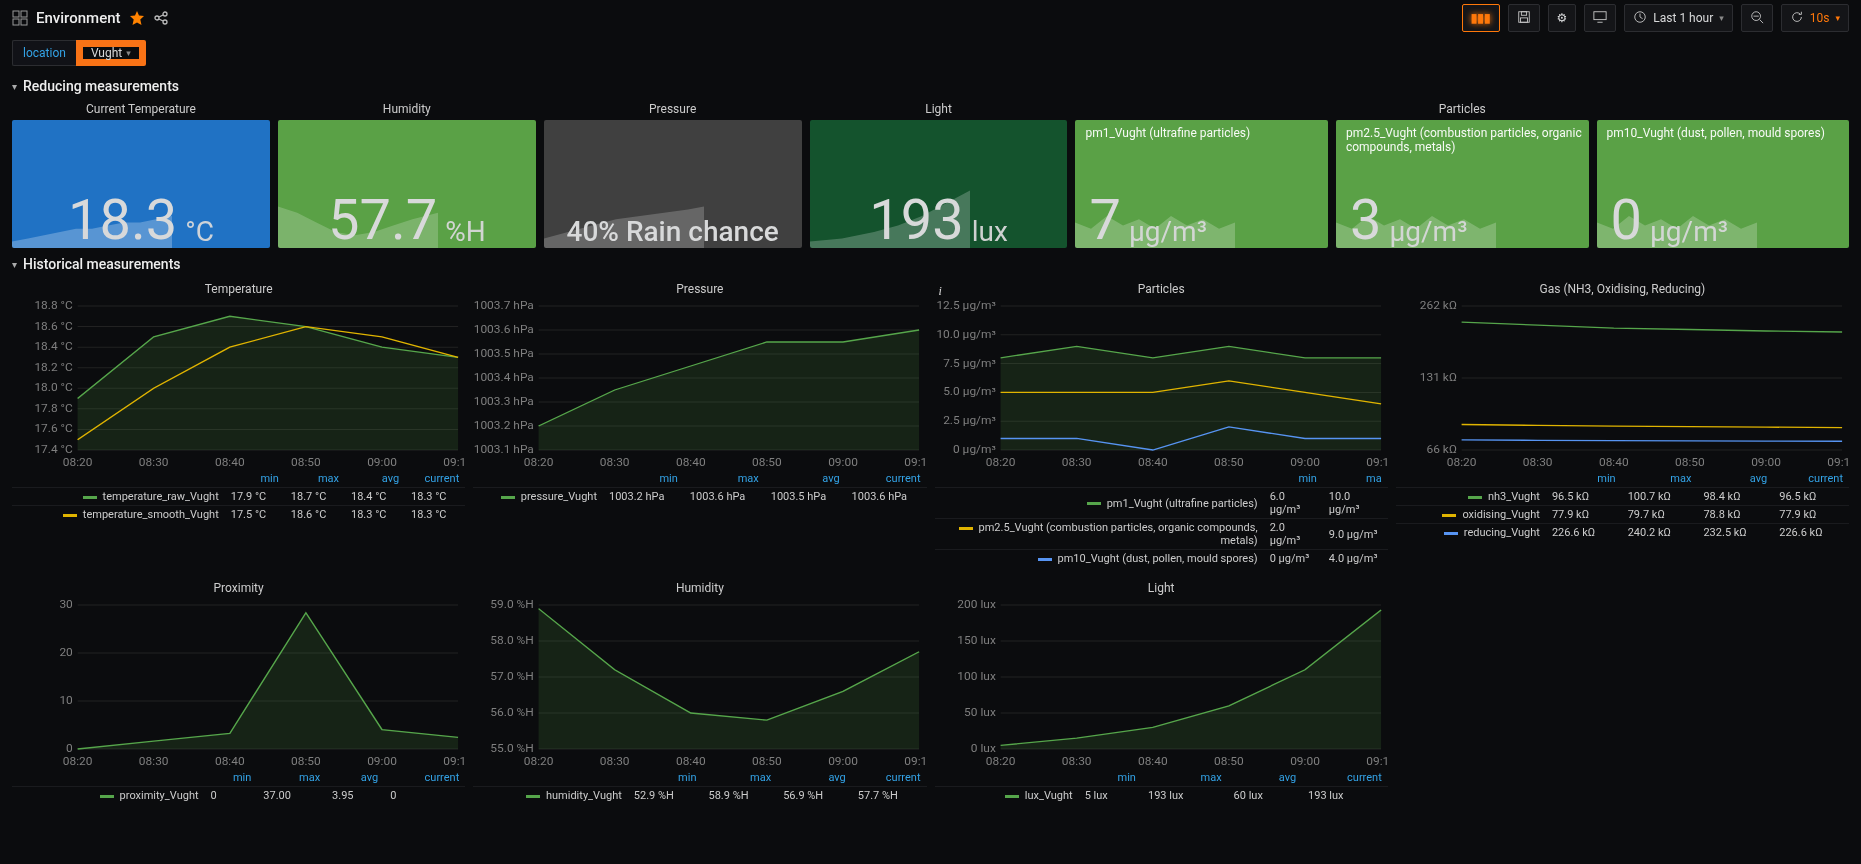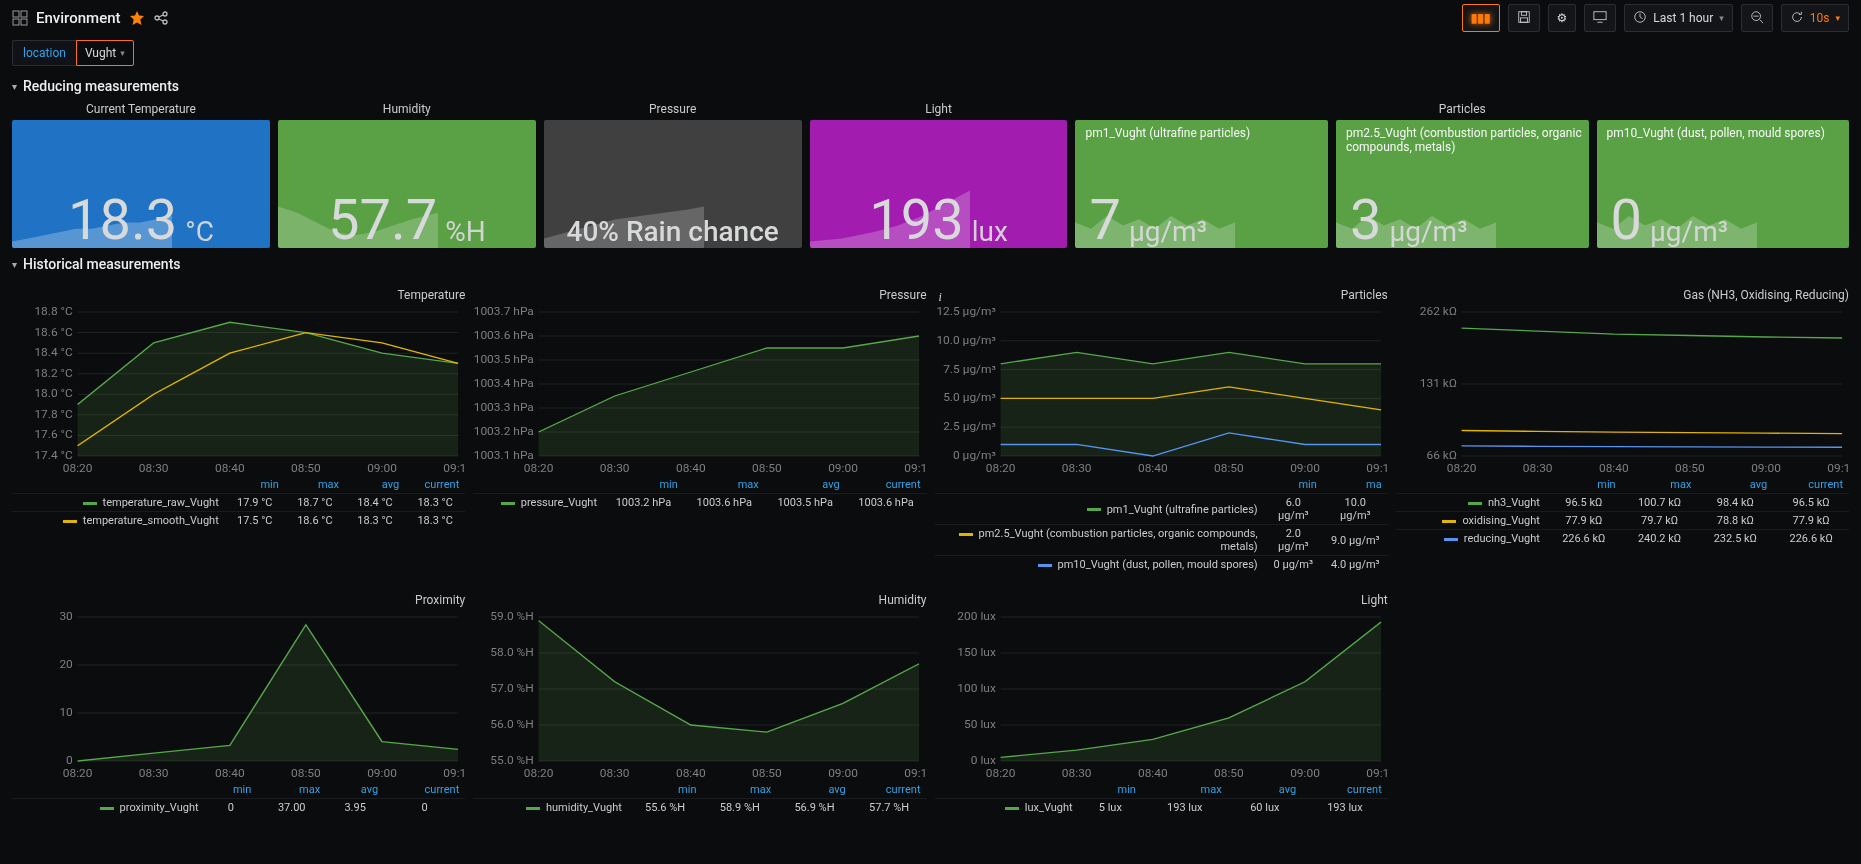--- a/index.html
+++ b/index.html
@@ -13,21 +13,21 @@
   .topnav .icon { color:#8e8e8e; display:inline-flex; }
   .topnav .star { color:#ff8300; }
   .btn { display:inline-flex; align-items:center; gap:6px; height:28px; padding:0 8px; border:1px solid #2c2d31; background:#141518; border-radius:2px; color:var(--text); cursor:pointer; }
   .btn.active-orange { border-color:#ff780a; }
   .btn .glow { color:#ff780a; font-weight:bold; text-shadow:0 0 6px #ff780a; }
   .orange-text { color:#ff780a; }
 
   
   .varbar { display:flex; align-items:center; gap:0; padding:4px 12px 10px; }
   .varlabel { color:#33a2e5; background:#111217; border:1px solid #2c2d31; border-right:none; border-radius:2px 0 0 2px; padding:5px 10px; font-size:12px; height:26px; display:inline-flex; align-items:center;}
-  .varsel  { border:1px solid #f97316; background:#0b0c0e; border-radius:0 2px 2px 0; padding:5px 8px; height:26px; display:inline-flex; align-items:center; gap:4px;}
+  .varsel  { border:7px solid #f97316; background:#0b0c0e; border-radius:0 2px 2px 0; padding:5px 8px; height:26px; display:inline-flex; align-items:center; gap:4px;}
 
   
   .row-header { display:flex; align-items:center; gap:6px; padding:2px 12px; font-weight:500; font-size:14px; color:#eee; cursor:pointer; }
   .row-header .chev { font-size:10px; color:#aaa; }
 
   
   .stat-row { display:flex; gap:8px; padding:6px 12px; }
   .stat-wrapper { flex:1 1 0; display:flex; flex-direction:column; }
   .stat-head { text-align:center; font-size:12px; color:#ccc; margin-bottom:4px; height:14px; }
   .stat-body { position:relative; height:128px; border-radius:2px; overflow:hidden; }
@@ -40,28 +40,28 @@
   .particles-sub { position:absolute; top:6px; left:10px; font-size:12px; color:#fff; opacity:.95; }
   .info-dot { position:absolute; top:2px; left:4px; font-family:serif; font-style:italic; font-size:12px; color:#ddd; pointer-events:none; }
 
   .group-wrap { display:flex; flex-direction:column; flex:1 1 0; }
   .group-title { text-align:center; font-size:12px; color:#ccc; margin-bottom:4px; height:14px; position:relative;}
   .group-body { display:flex; gap:8px; flex:1; }
 
   
   .ts-row { display:flex; gap:8px; padding:6px 12px; }
   .ts-panel { flex:1 1 0; background:transparent; display:flex; flex-direction:column; position:relative; }
-  .ts-title { text-align:right; color:#ccc; font-size:12px; margin:8px 0 4px; position:relative; }
+  .ts-title { text-align:center; color:#ccc; font-size:12px; margin:2px 0 4px; position:relative; }
   .ts-plot { height:170px; position:relative; }
   .ts-legend { font-size:11px; color:#ccc; }
   .ts-legend table { width:100%; border-collapse:collapse; }
   .ts-legend th { color:#33a2e5; font-weight:400; text-align:right; padding:2px 6px; }
   .ts-legend td { padding:2px 6px; border-top:1px solid #1a1b1e; }
   .ts-legend td:first-child { text-align:right; }
-  .ts-legend td:not(:first-child) { text-align:center; }
+  .ts-legend td:not(:first-child) { text-align:left; }
   .swatch { display:inline-block; width:14px; height:3px; vertical-align:middle; margin-right:6px; border-radius:0; }
 
   .axis-label { fill:#7f7f7f; font-size:10px; }
 </style>
 </head>
 <body>
 
 <div class="topnav">
   <div class="topnav-left">
     <span class="icon">
@@ -176,21 +176,21 @@
       <svg class="spark" viewBox="0 0 100 40" preserveAspectRatio="none">
           <path d="M0 34 L15 30 L30 26 L45 22 L60 20 L75 18 L90 16 L100 14 L100 40 L0 40 Z" fill="rgba(255,255,255,0.2)"></path>
         </svg>
       <div class="stat-big">
           <span class="stat-text">40% Rain chance</span>
         </div>
     </div>
   </div>
   <div class="stat-wrapper">
     <div class="stat-head">Light</div>
-    <div class="stat-body" style="background:#a21caf">
+    <div class="stat-body" style="background:#14532d">
       <svg class="spark" viewBox="0 0 100 40" preserveAspectRatio="none">
           <path d="M0 36 L20 34 L40 30 L55 26 L70 20 L85 12 L100 4 L100 40 L0 40 Z" fill="rgba(255,255,255,0.22)"></path>
         </svg>
       <div class="stat-big">
           <span class="stat-val">193</span>
           <span class="stat-unit">lux</span>
         </div>
     </div>
   </div>
 
@@ -519,21 +519,21 @@
           <tbody>
             <tr>
               <th></th>
               <th>min</th>
               <th>max</th>
               <th>avg</th>
               <th>current</th>
             </tr>
             <tr>
               <td><span class="swatch" style="background:#56a64b"></span>humidity_Vught</td>
-              <td>55.6 %H</td>
+              <td>52.9 %H</td>
               <td>58.9 %H</td>
               <td>56.9 %H</td>
               <td>57.7 %H</td>
             </tr>
           </tbody>
         </table>
       </div>
     </div>
   <div class="ts-panel" id="ts-light">
       <div class="ts-title">Light</div>

